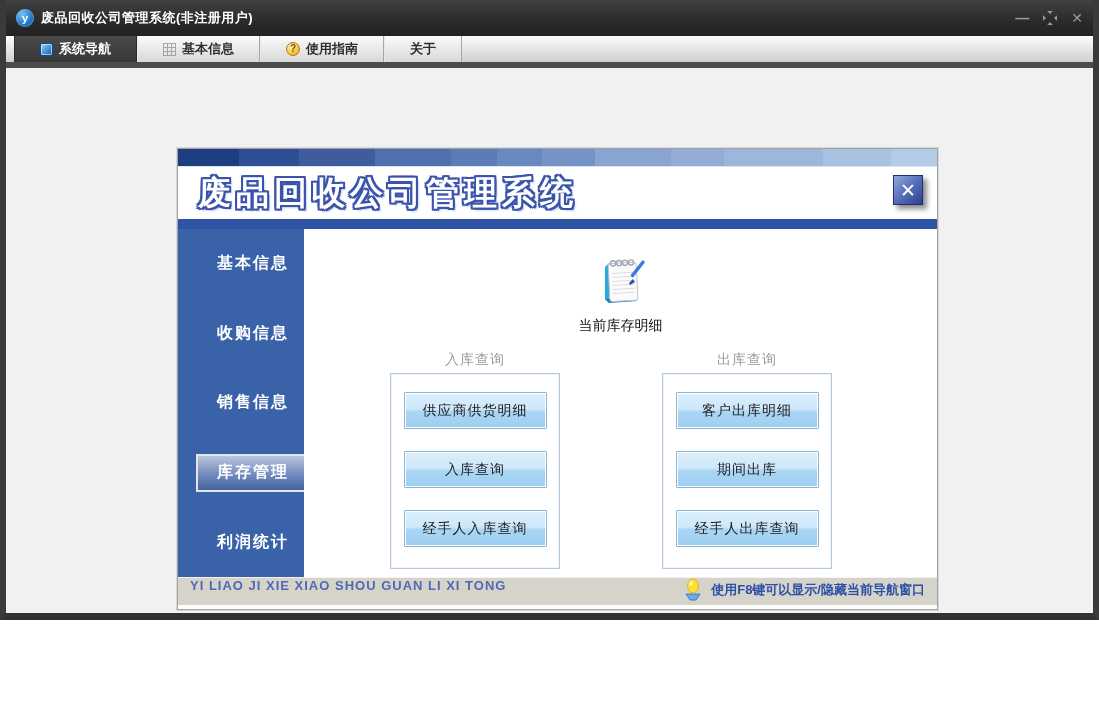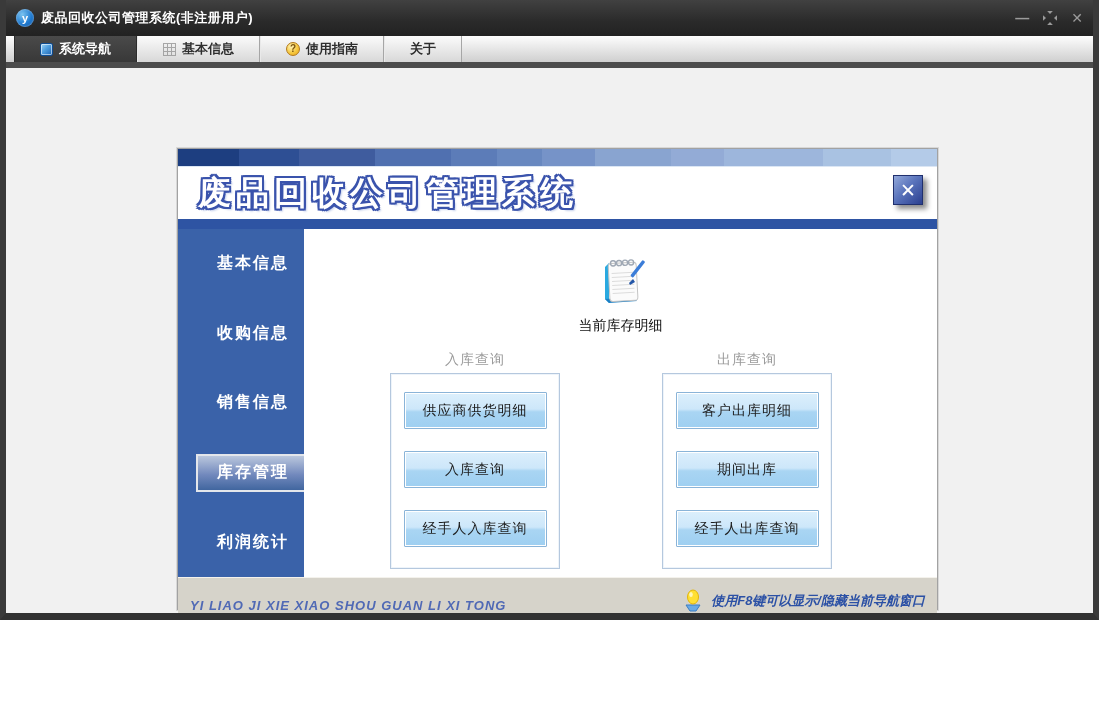--- a/index.html
+++ b/index.html
@@ -77,22 +77,22 @@
   .group { width:170px; }
   .group-label { text-align:center; font-size:14px; color:#9a9a9a; margin-bottom:4px; letter-spacing:1px; }
   .group-box { height:196px; border:1px solid #b5c8de; border-radius:0;
                display:flex; flex-direction:column; align-items:center; padding-top:18px; gap:22px;
                box-shadow:inset 0 0 0 1px #eef4fa; }
   .qbtn { width:143px; height:37px; border:1px solid #8ab4d8; border-radius:1px;
           background:linear-gradient(#dceffc 0%, #cde7fa 46%, #a9d5f3 54%, #9ecff1 100%);
           box-shadow:inset 0 0 0 1px #ffffff;
           font-size:14px; color:#1c1c1c; font-family:inherit; letter-spacing:1px; }
 
-  .navstatus { height:36px; background:#d6d3ca; border-top:1px solid #f4f2ec;
-               display:flex; align-items:flex-end; justify-content:space-between; padding:0 12px;font-style:italic; }
+  .navstatus { height:28px; background:#d6d3ca; border-top:1px solid #f4f2ec;
+               display:flex; align-items:flex-start; justify-content:space-between; padding:0 12px; }
   .status-left { color:#5069b5; font-size:13px; font-weight:bold; letter-spacing:1px; }
   .status-right { display:flex; align-items:center; gap:8px; color:#2b50a5; font-size:13px; font-weight:600; }
 </style>
 </head>
 <body>
 
 <div class="app">
 
   <div class="titlebar">
     <div class="app-icon">y</div>

